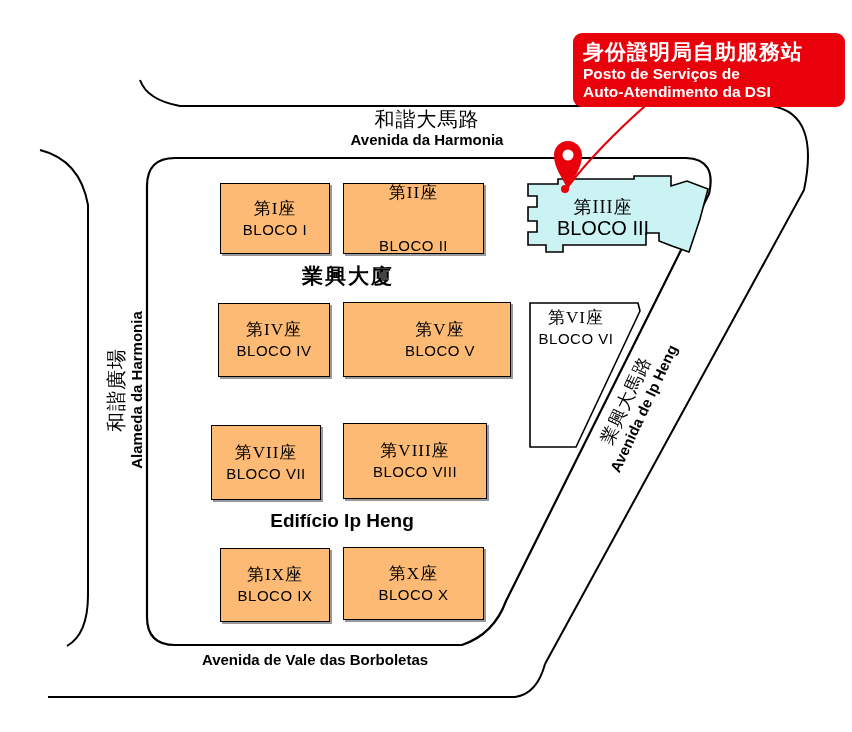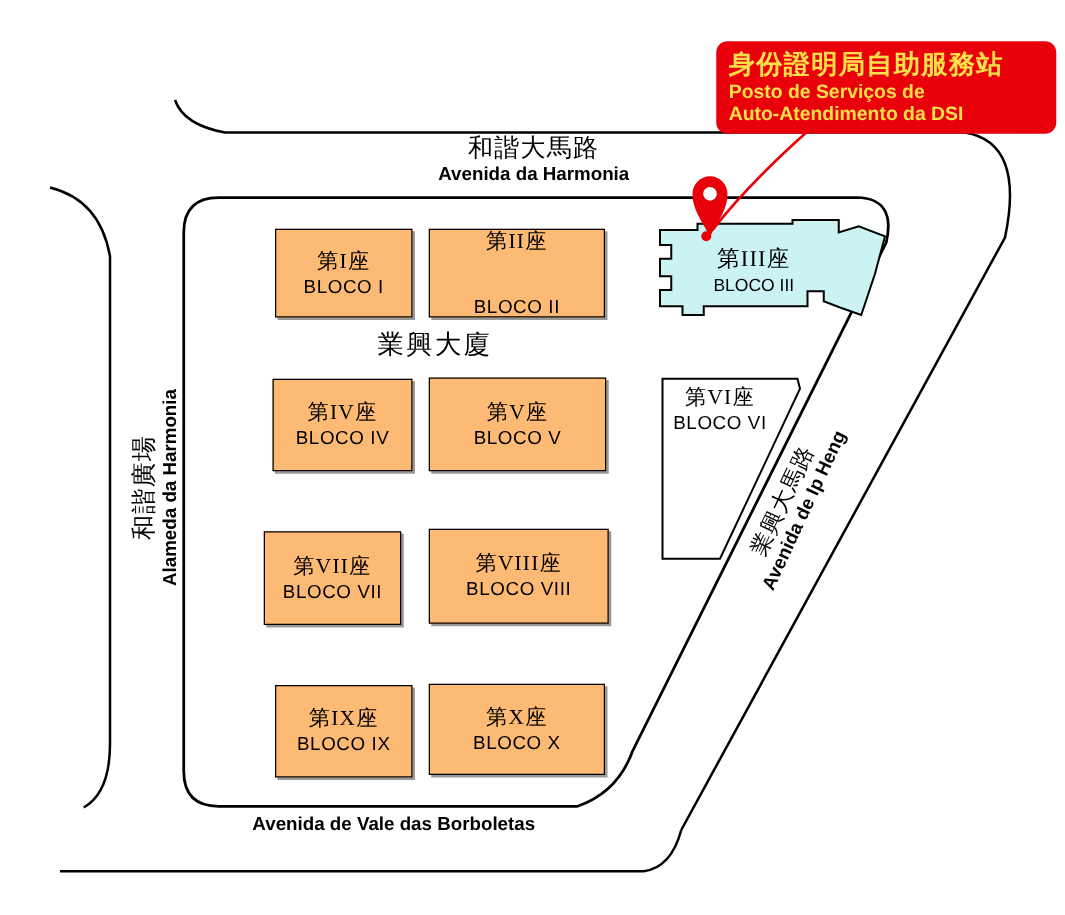--- a/index.html
+++ b/index.html
@@ -2,38 +2,38 @@
 <html><head>
 <meta charset="utf-8">
 <style>
   html,body{margin:0;padding:0;background:#ffffff;}
   body{font-family:"Liberation Sans", sans-serif;color:#000;}
   #map{position:relative;width:852px;height:732px;background:#fff;overflow:hidden;}
   #roadsvg{position:absolute;left:0;top:0;z-index:1;}
   .lbl{position:absolute;z-index:3;text-align:center;white-space:nowrap;line-height:1.15;}
   .zh-street{font-size:20px;letter-spacing:1px;}
   .pt-street{font-size:15px;font-weight:bold;}
-  .complex-zh{font-size:21px;font-weight:normal;letter-spacing:2px;}
+  .complex-zh{font-size:21px;font-weight:bold;letter-spacing:2px;}
   .complex-pt{font-size:19px;font-weight:bold;}
   .vert{transform:translate(-50%,-50%) rotate(-90deg);}
   .diag{transform:translate(-50%,-50%) rotate(-65deg);}
   .cx{transform:translateX(-50%);}
   .block-box{position:absolute;z-index:3;background:#fdba74;border:1.6px solid #000;
     box-shadow:2px 2px 0 #999;display:flex;flex-direction:column;align-items:center;
     justify-content:center;line-height:1.3;text-align:center;}
   .blk-zh{font-size:17px;font-family:"Liberation Serif", serif;letter-spacing:1px;}
   .blk-pt{font-size:15px;letter-spacing:0.5px;}
   .blk-free{position:absolute;z-index:3;text-align:center;line-height:1.3;white-space:nowrap;}
   .callout{position:absolute;z-index:4;left:573px;top:33px;width:272px;height:74px;
-    background:#e8000b;border-radius:9px;color:#fde047;padding:6px 0 0 10px;box-sizing:border-box;
+    background:#e8000b;border-radius:9px;color:#ffffff;padding:6px 0 0 10px;box-sizing:border-box;
     text-align:left;}
   .callout .c-zh{font-size:21px;font-weight:600;letter-spacing:1px;line-height:26px;}
   .callout .c-pt{font-size:15.5px;font-weight:bold;line-height:18px;}
   .b3-zh{font-size:18px;font-family:"Liberation Serif", serif;letter-spacing:1px;line-height:22px;}
-  .b3-pt{font-size:14px;line-height:21px;}
+  .b3-pt{font-size:20px;line-height:21px;}
 </style>
 </head>
 <body>
 
 <div id="map">
 
   <svg id="roadsvg" width="852" height="732" viewBox="0 0 852 732">
 
     <path d="M140,80 Q147,100 180,106 L772,106 Q820,114 804,190 L545,664" fill="none" stroke="#000" stroke-width="2"></path>
 
@@ -73,40 +73,41 @@
   <div class="lbl diag" style="left:634px;top:404px;">
     <div class="zh-street" style="font-size:18px;">業興大馬路</div>
     <div class="pt-street">Avenida de Ip Heng</div>
   </div>
 
   <div class="lbl cx" style="left:315px;top:651px;">
     <div class="pt-street">Avenida de Vale das Borboletas</div>
   </div>
 
   <div class="lbl cx complex-zh" style="left:348px;top:264px;">業興大廈</div>
+  <div class="lbl cx complex-pt" style="left:342px;top:510px;">Edifício Ip Heng</div>
 
   <div class="block-box" style="left:220px;top:183px;width:108px;height:69px;">
     <span class="blk-zh">第I座</span>
     <span class="blk-pt">BLOCO I</span>
   </div>
   <div class="block-box" style="left:343px;top:183px;width:139px;height:69px;gap:32px;">
     <span class="blk-zh">第II座</span>
     <span class="blk-pt">BLOCO II</span>
   </div>
 
   <div class="blk-free cx" style="left:603px;top:196px;">
     <div class="b3-zh">第III座</div>
     <div class="b3-pt">BLOCO III</div>
   </div>
 
   <div class="block-box" style="left:218px;top:303px;width:110px;height:72px;">
     <span class="blk-zh">第IV座</span>
     <span class="blk-pt">BLOCO IV</span>
   </div>
-  <div class="block-box" style="left:343px;top:302px;width:140px;height:73px;">
+  <div class="block-box" style="left:343px;top:302px;width:140px;height:73px;padding-left:26px;">
     <span class="blk-zh">第V座</span>
     <span class="blk-pt">BLOCO V</span>
   </div>
 
   <div class="blk-free" style="left:528px;top:307px;width:96px;text-align:center;">
     <div class="blk-zh">第VI座</div>
     <div class="blk-pt">BLOCO VI</div>
   </div>
 
   <div class="block-box" style="left:211px;top:425px;width:108px;height:73px;">

